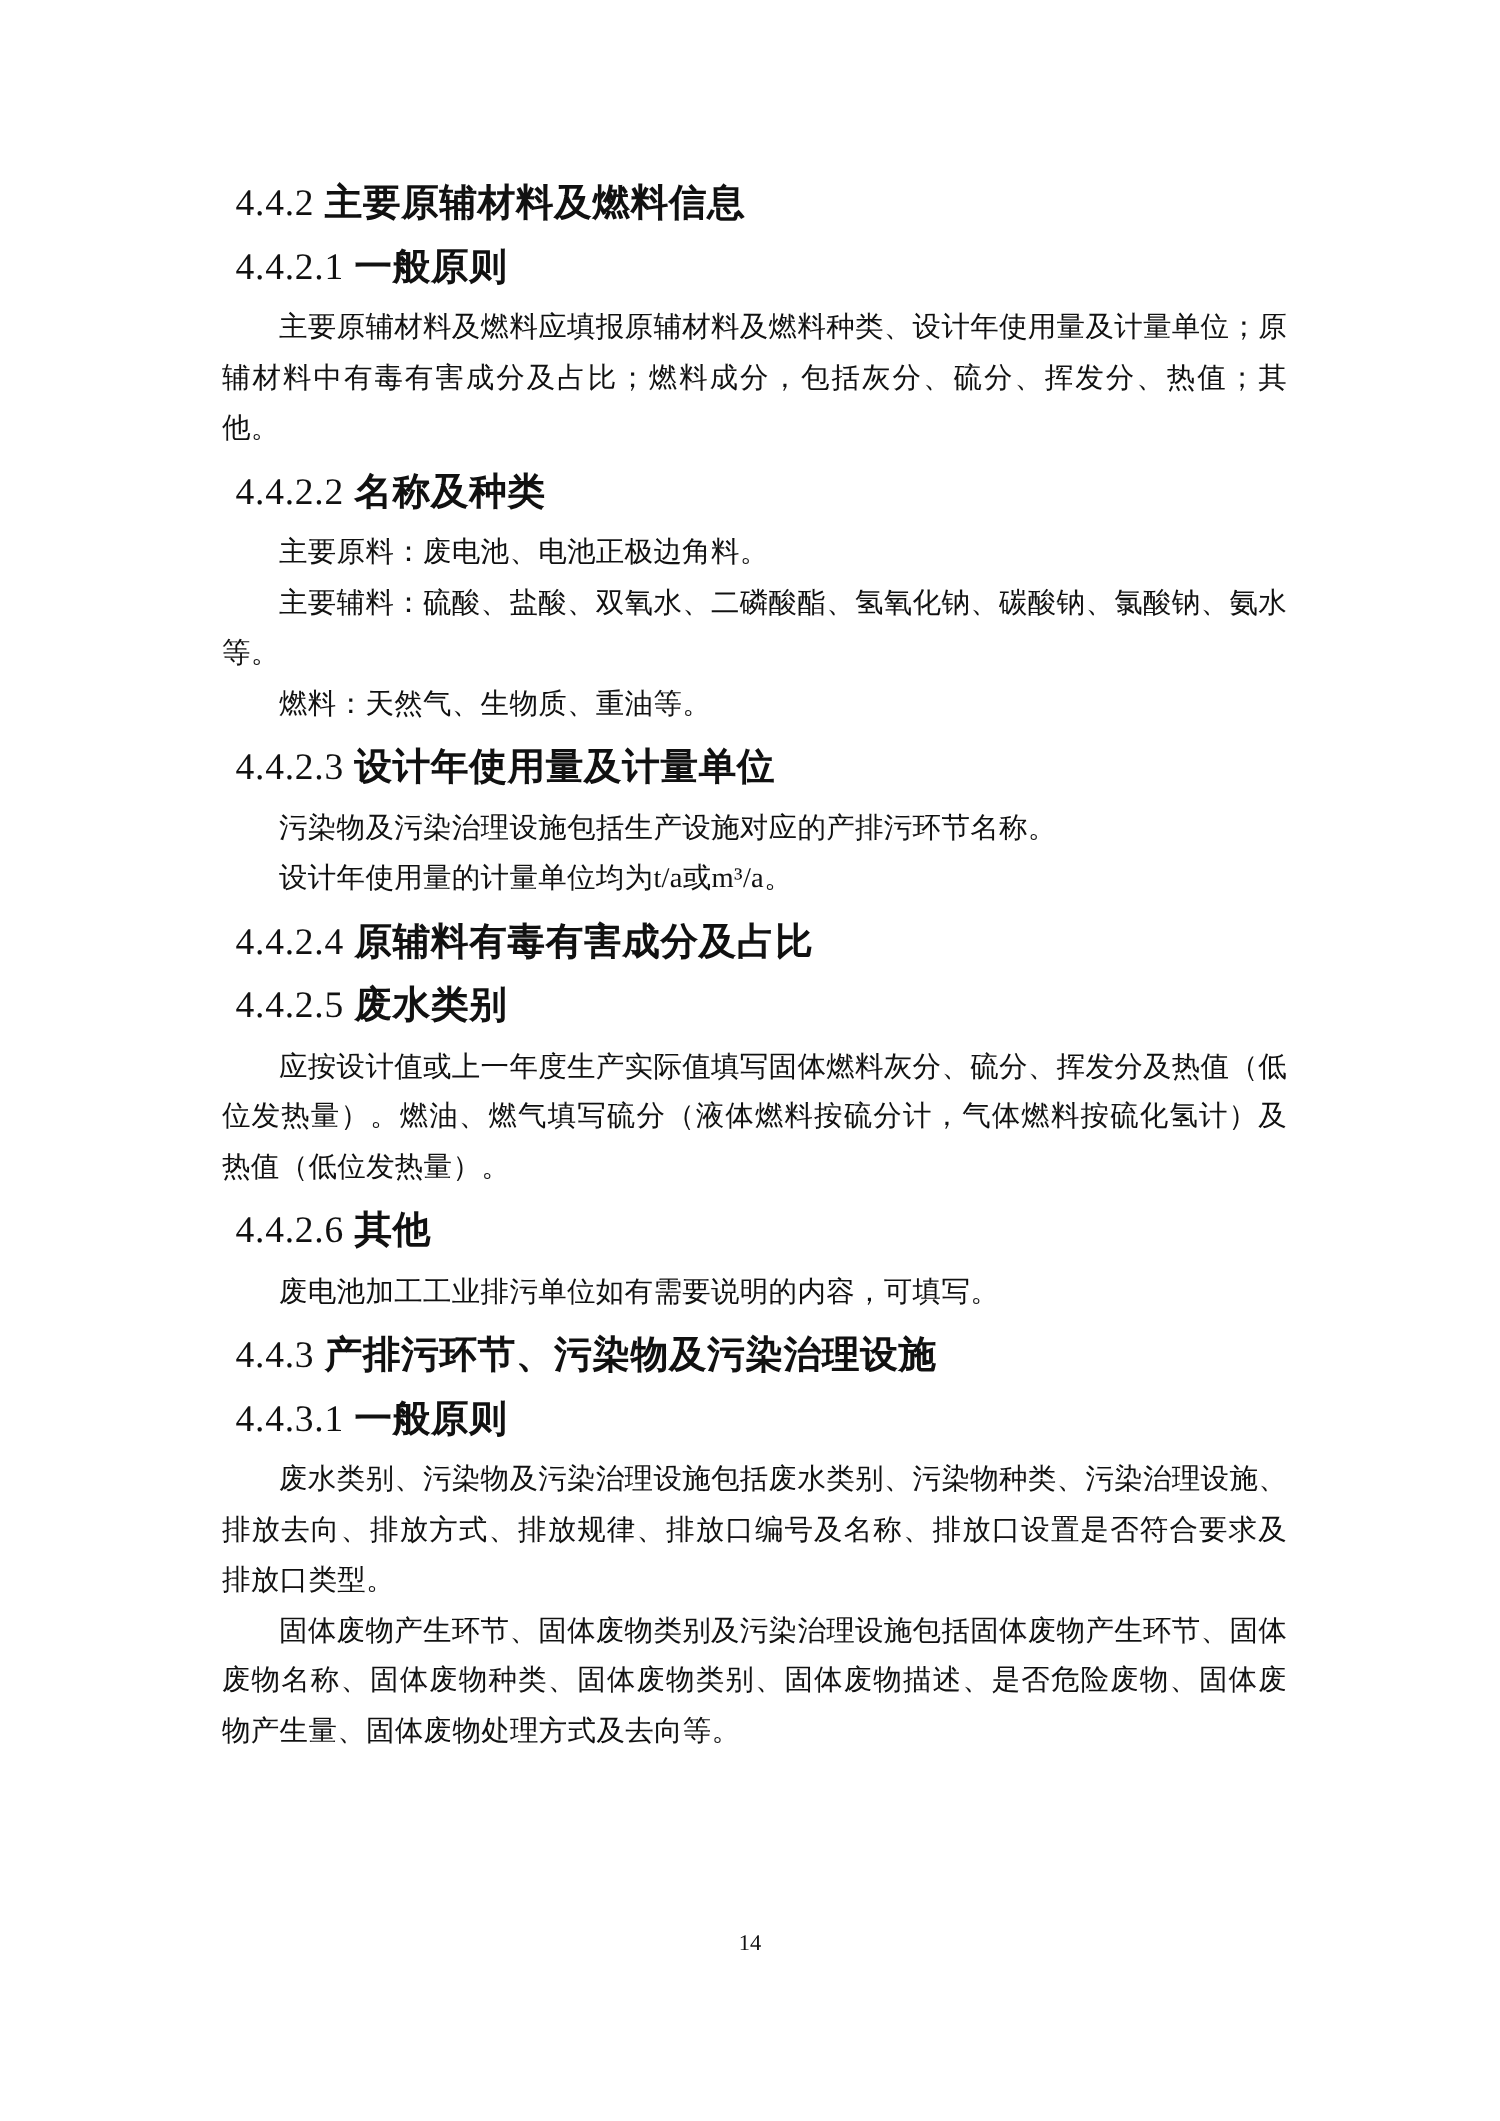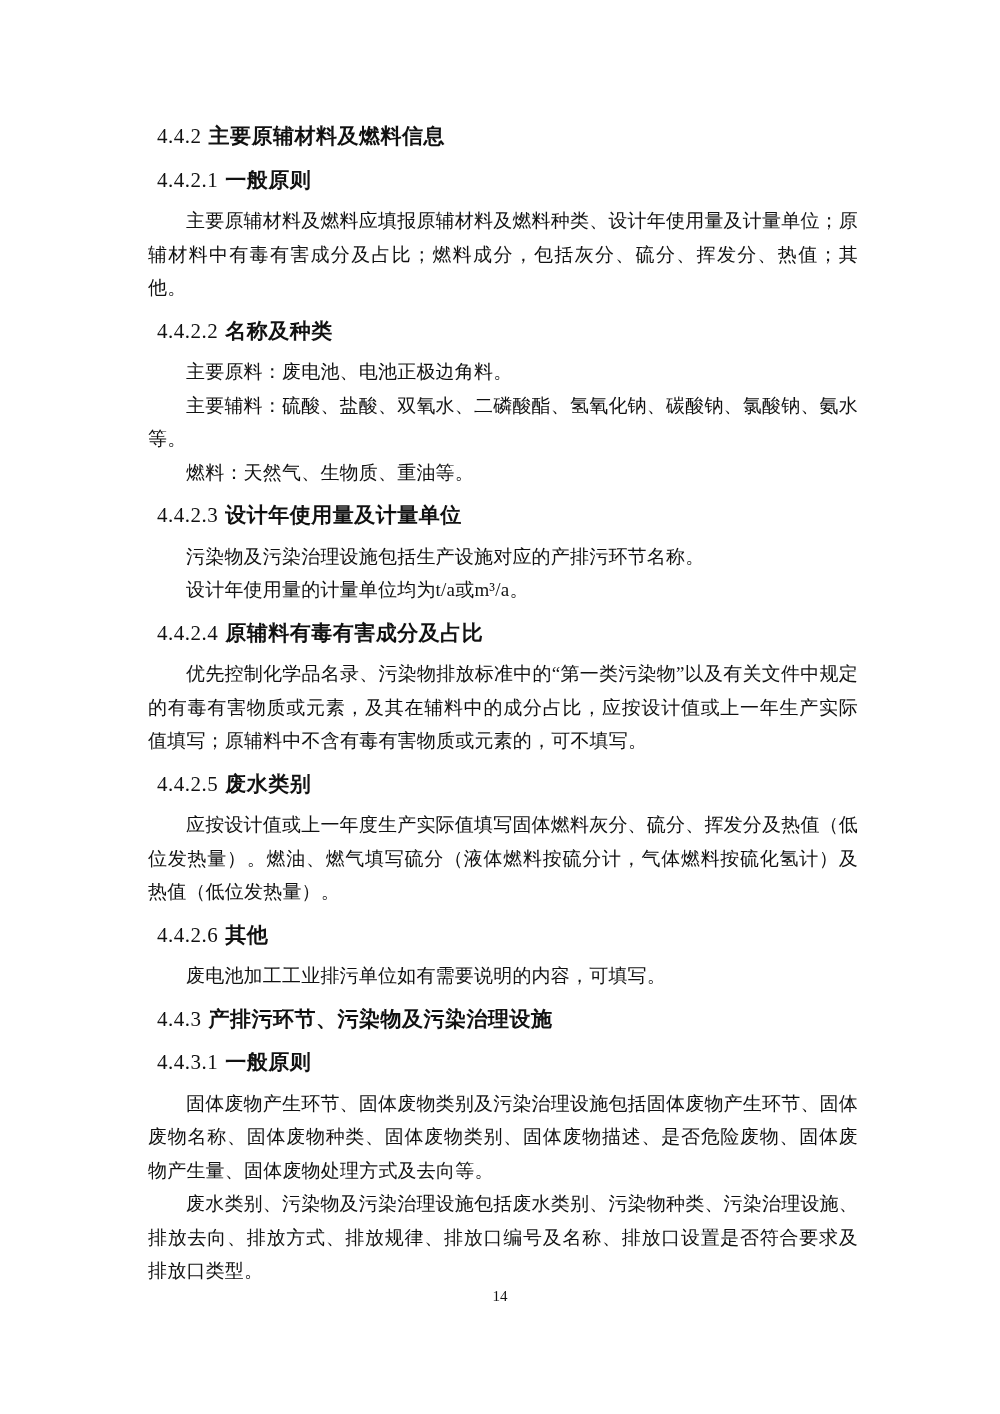--- a/index.html
+++ b/index.html
@@ -14,21 +14,21 @@
     font-family: "Liberation Serif", "DejaVu Serif", serif;
     color: #111111;
   }
   .doc {
     position: absolute;
     left: 148px;
     top: 110px;
     width: 710px;
   }
   .heading {
-    font-size: 21px;
+    font-size: 25px;
     line-height: 33.5px;
     margin: 9px 0 7px 0;
     padding-left: 9px;
     white-space: nowrap;
   }
   .heading .num {
     font-family: "Liberation Serif", "DejaVu Serif", serif;
     font-weight: normal;
     margin-right: 7px;
     letter-spacing: 0.5px;
@@ -83,21 +83,20 @@
     <span class="num">4.4.2.3</span><span class="t">设计年使用量及计量单位</span>
   </div>
 
   <p class="para">污染物及污染治理设施包括生产设施对应的产排污环节名称。</p>
   <p class="para">设计年使用量的计量单位均为t/a或m³/a。</p>
 
   <div class="heading">
     <span class="num">4.4.2.4</span><span class="t">原辅料有毒有害成分及占比</span>
   </div>
 
-  <p class="para">优先控制化学品名录、污染物排放标准中的“第一类污染物”以及有关文件中规定的有毒有害物质或元素，及其在辅料中的成分占比，应按设计值或上一年生产实际值填写；原辅料中不含有毒有害物质或元素的，可不填写。</p>
 
   <div class="heading">
     <span class="num">4.4.2.5</span><span class="t">废水类别</span>
   </div>
 
   <p class="para">应按设计值或上一年度生产实际值填写固体燃料灰分、硫分、挥发分及热值（低位发热量）。燃油、燃气填写硫分（液体燃料按硫分计，气体燃料按硫化氢计）及热值（低位发热量）。</p>
 
   <div class="heading">
     <span class="num">4.4.2.6</span><span class="t">其他</span>
   </div>
@@ -105,18 +104,18 @@
   <p class="para">废电池加工工业排污单位如有需要说明的内容，可填写。</p>
 
   <div class="heading">
     <span class="num">4.4.3</span><span class="t">产排污环节、污染物及污染治理设施</span>
   </div>
 
   <div class="heading">
     <span class="num">4.4.3.1</span><span class="t">一般原则</span>
   </div>
 
+  <p class="para">废水类别、污染物及污染治理设施包括废水类别、污染物种类、污染治理设施、排放去向、排放方式、排放规律、排放口编号及名称、排放口设置是否符合要求及排放口类型。</p>
   <p class="para">固体废物产生环节、固体废物类别及污染治理设施包括固体废物产生环节、固体废物名称、固体废物种类、固体废物类别、固体废物描述、是否危险废物、固体废物产生量、固体废物处理方式及去向等。</p>
-  <p class="para">废水类别、污染物及污染治理设施包括废水类别、污染物种类、污染治理设施、排放去向、排放方式、排放规律、排放口编号及名称、排放口设置是否符合要求及排放口类型。</p>
 
 </div>
 
 <div class="page-footer">14</div>
 
 </body></html>

